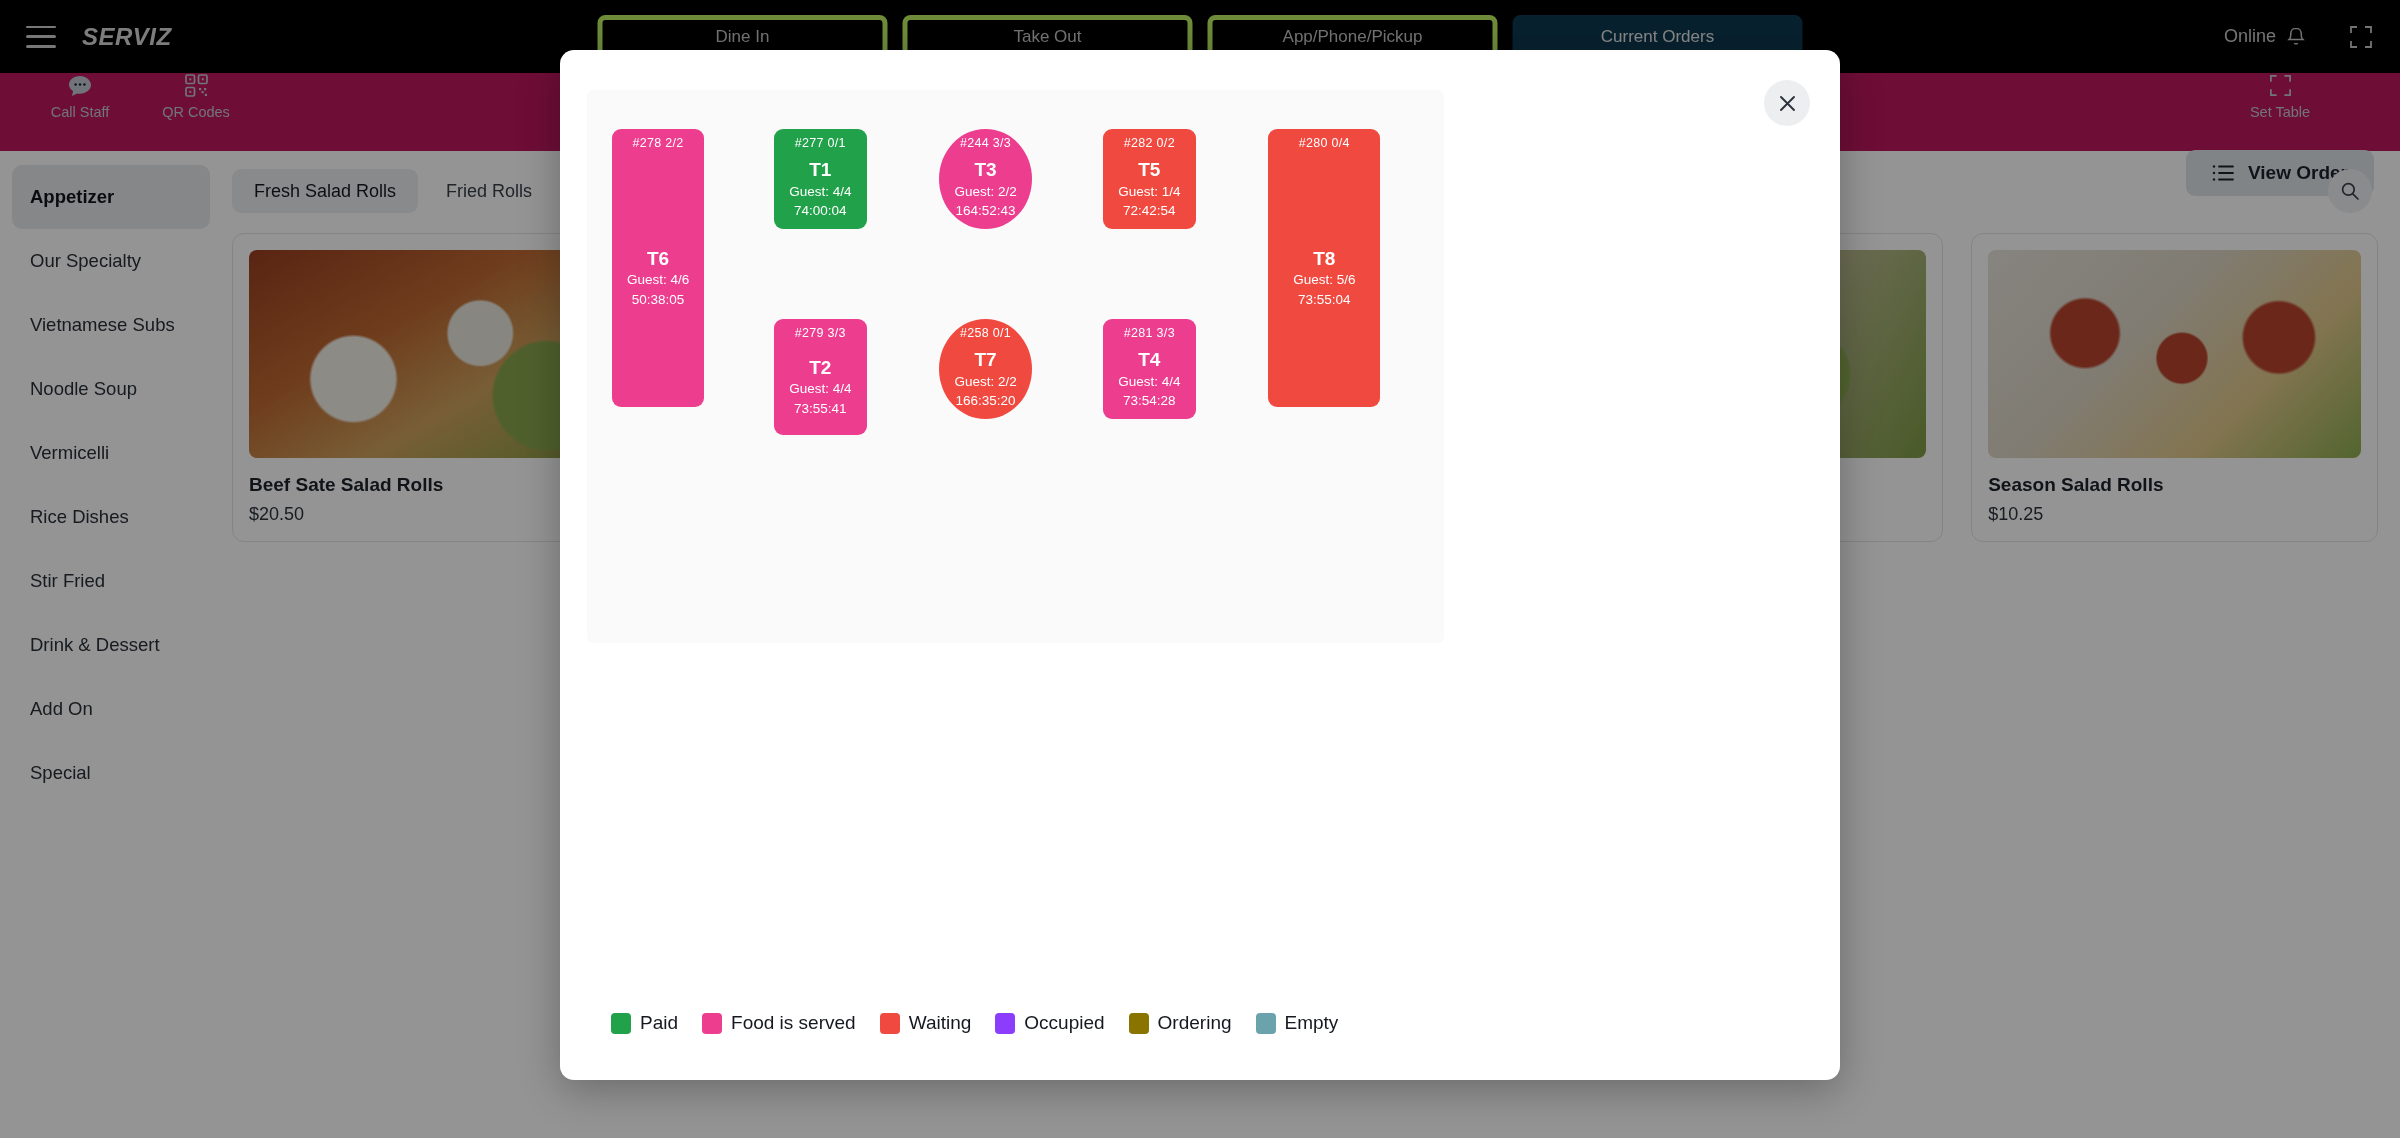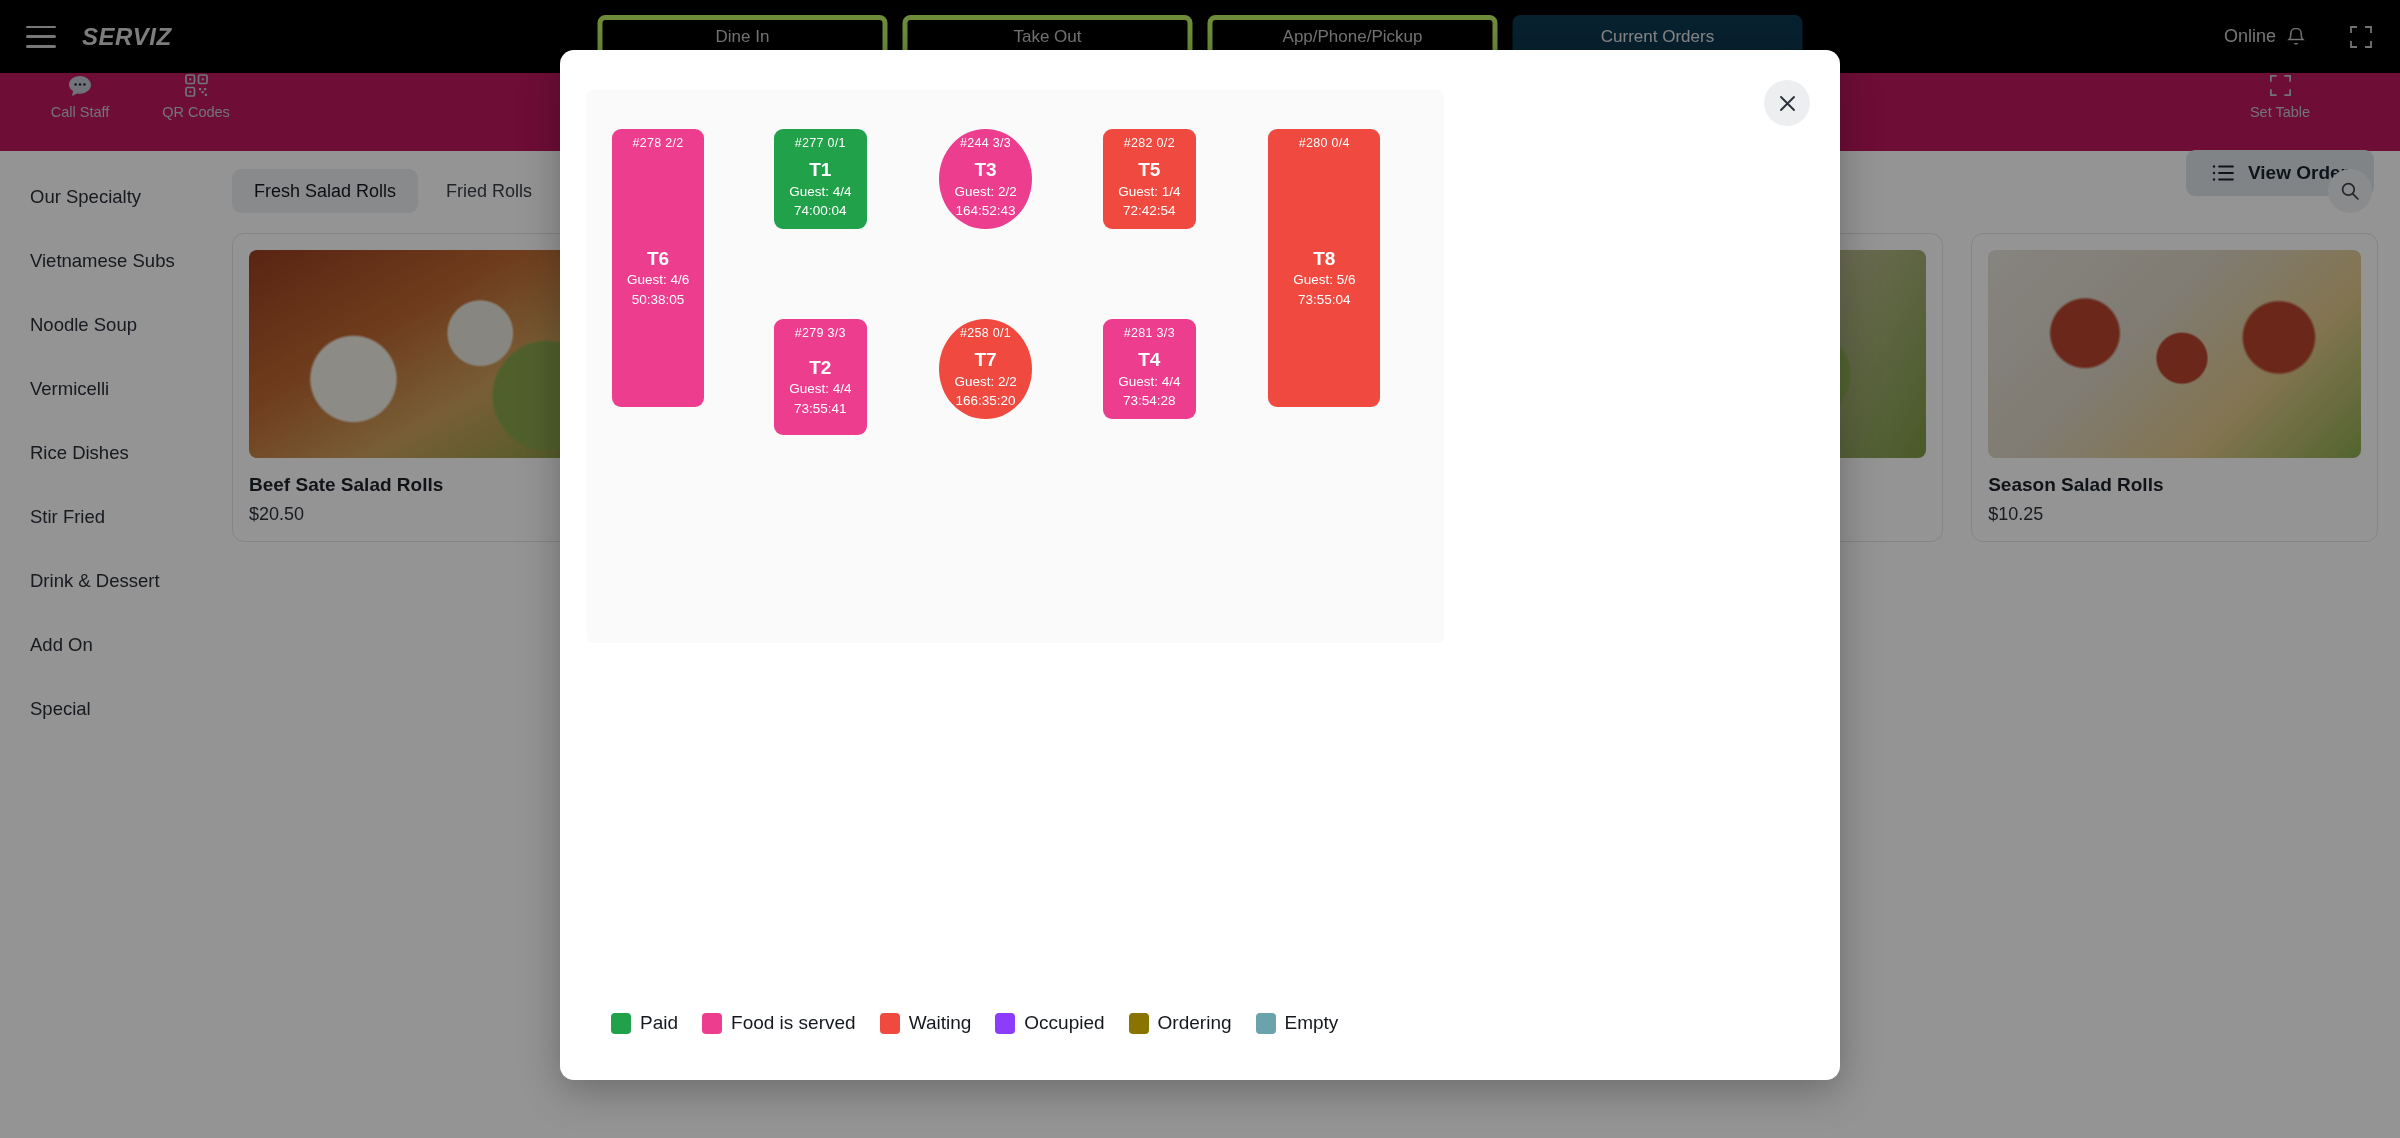--- a/index.html
+++ b/index.html
@@ -283,20 +283,21 @@
             <path d="M7 2.5h14M7 9h14M7 15.5h14"></path>
           </svg>
         </span>
         <span>View Order</span>
       </button>
     </div>
   </div>
 
   <div class="body-split">
     <div class="sidebar" id="sidebar">
+        <div class="side-item active">Appetizer</div>
         <div class="side-item">Our Specialty</div>
         <div class="side-item">Vietnamese Subs</div>
         <div class="side-item">Noodle Soup</div>
         <div class="side-item">Vermicelli</div>
         <div class="side-item">Rice Dishes</div>
         <div class="side-item">Stir Fried</div>
         <div class="side-item">Drink &amp; Dessert</div>
         <div class="side-item">Add On</div>
         <div class="side-item">Special</div>
       </div>

